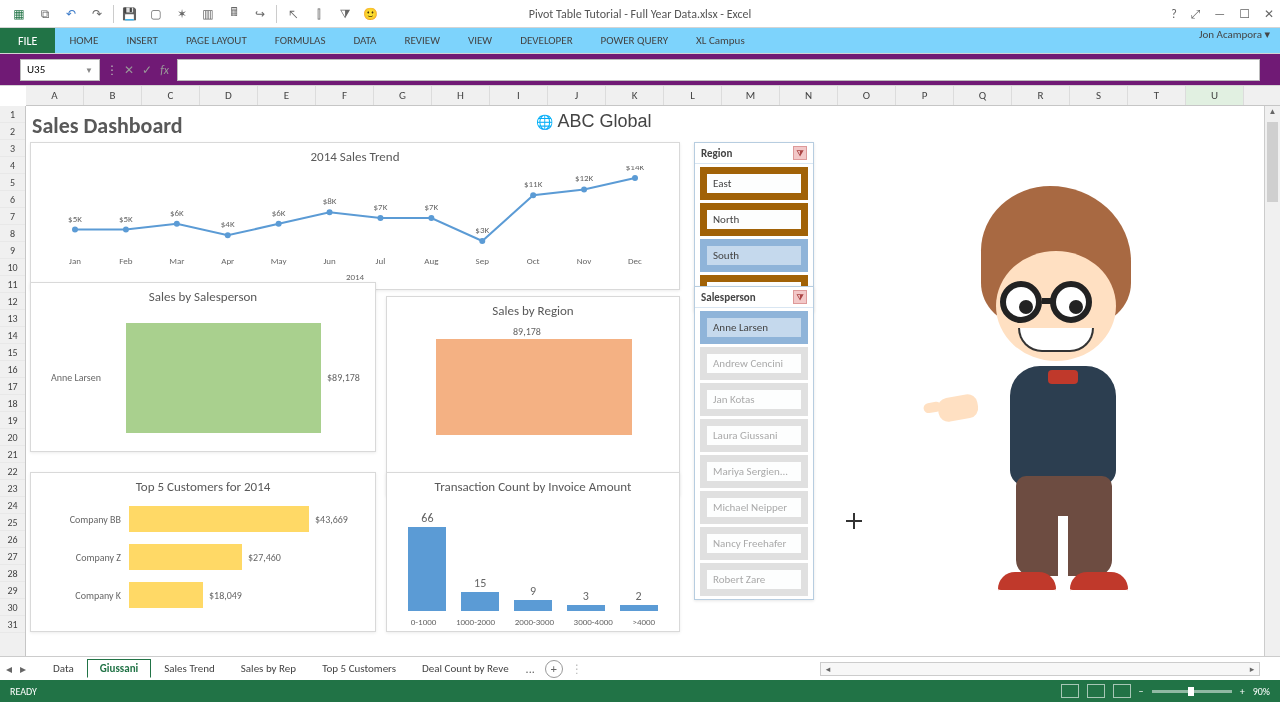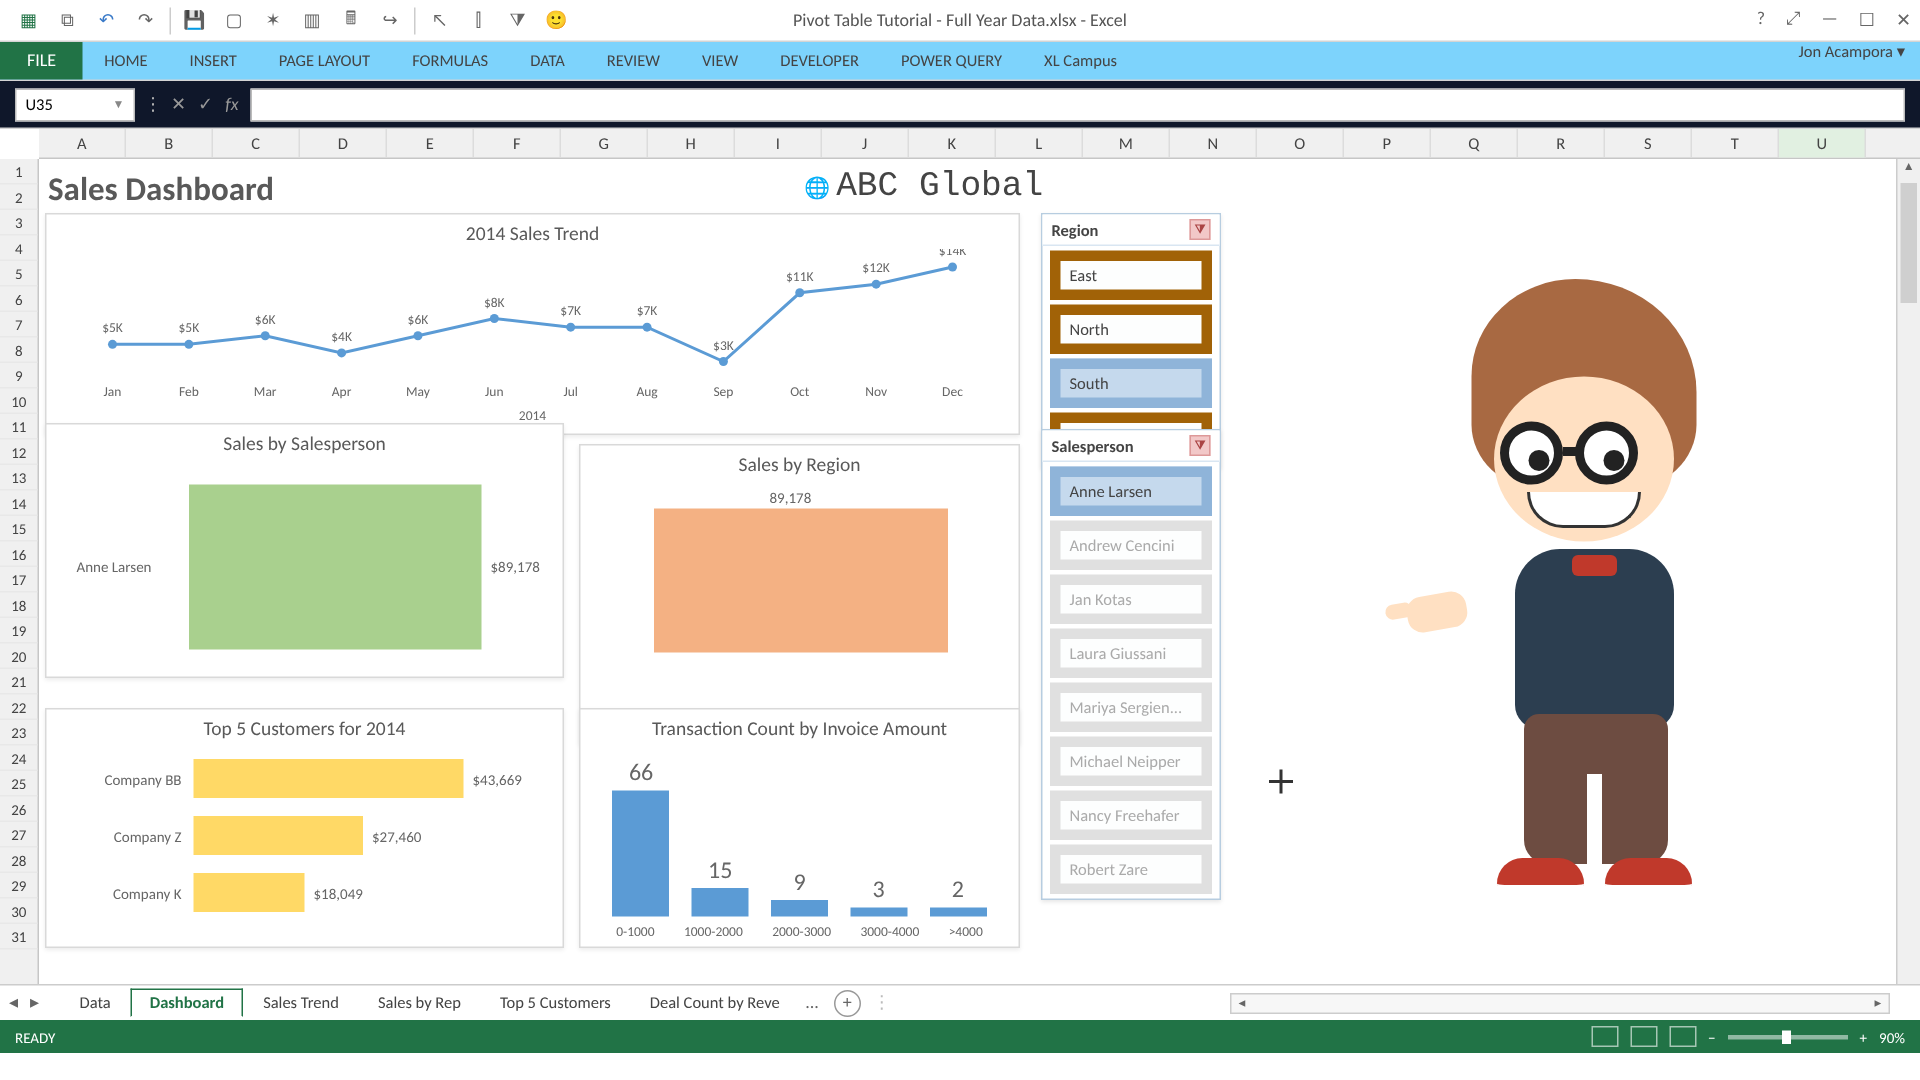--- a/index.html
+++ b/index.html
@@ -13,40 +13,40 @@
 .win-controls { position: absolute; right: 6px; display: flex; gap: 14px; }
 .win-controls span { color: #666; font-size: 12px; cursor: pointer; }
 
 
 .ribbon-tabs { height: 26px; background: #7dd3fc; display: flex; align-items: stretch; border-bottom: 1px solid #d4d4d4; position: relative; }
 .ribbon-tab { padding: 0 14px; display: flex; align-items: center; font-size: 11px; color: #444; cursor: pointer; }
 .file-tab { background: #217346; color: #fff; padding: 0 18px; font-size: 12px; }
 .user-name { position: absolute; right: 10px; font-size: 11px; color: #444; display: flex; align-items: center; }
 
 
-.formula-area { height: 32px; border-bottom: 1px solid #d4d4d4; display: flex; align-items: center; padding: 2px 10px; background: #0f172a; gap: 6px; }
+.formula-area { height: 32px; border-bottom: 1px solid #d4d4d4; display: flex; align-items: center; padding: 2px 20px; background: #701a75; gap: 6px; }
 .name-box { width: 80px; height: 22px; border: 1px solid #bbb; background: #fff; padding: 0 6px; font-size: 11px; display: flex; align-items: center; justify-content: space-between; }
 .fx-area { display: flex; align-items: center; gap: 8px; flex: 1; }
 .fx-area .fbicon { color: #999; font-size: 12px; }
 .formula-input { flex: 1; height: 22px; border: 1px solid #bbb; background: #fff; padding: 0 6px; }
 
 
 .col-headers { height: 20px; display: flex; border-bottom: 1px solid #c6c6c6; background: #f0f0f0; margin-left: 26px; }
 .col-h { width: 58px; text-align: center; font-size: 11px; color: #444; border-right: 1px solid #dcdcdc; line-height: 20px; }
 .col-h.selected { background: #e1f0e1; }
 
 
 .ws-wrap { display: flex; height: 550px; position: relative; }
 .row-headers { width: 26px; background: #f0f0f0; border-right: 1px solid #c6c6c6; }
 .row-h { height: 17px; text-align: center; font-size: 10px; color: #444; border-bottom: 1px solid #e8e8e8; line-height: 17px; }
 .worksheet { flex: 1; position: relative; background: #fff; overflow: hidden; }
 
 
 .dash-title { position: absolute; left: 6px; top: 6px; font-size: 22px; color: #595959; font-weight: bold; }
-.brand { position: absolute; left: 510px; top: 5px; font-size: 23px; color: #444; font-family: Liberation Mono, monospace; }
+.brand { position: absolute; left: 510px; top: 5px; font-size: 18px; color: #444; font-family: Liberation Sans, sans-serif; }
 .brand::before { content: "🌐"; margin-right: 4px; font-size: 14px; }
 
 .chart-box { position: absolute; background: #fff; border: 1px solid #d9d9d9; box-shadow: 0 1px 3px rgba(0,0,0,0.08); }
 .chart-title { text-align: center; font-size: 13px; color: #595959; padding: 6px 0 2px; }
 
 
 .trend-box { left: 4px; top: 36px; width: 650px; height: 148px; }
 .trend-svg { display: block; margin: 0 auto; }
 
 
@@ -66,21 +66,21 @@
 .top-row { position: absolute; display: flex; align-items: center; height: 32px; }
 .top-label { width: 90px; text-align: right; padding-right: 8px; font-size: 10px; color: #666; }
 .top-bar { height: 26px; background: #ffd966; }
 .top-val { font-size: 10px; color: #666; margin-left: 6px; }
 
 
 .tx-box { left: 360px; top: 366px; width: 294px; height: 160px; }
 .tx-bars { position: absolute; bottom: 20px; left: 14px; right: 14px; height: 100px; display: flex; align-items: flex-end; justify-content: space-around; }
 .tx-col { display: flex; flex-direction: column; align-items: center; }
 .tx-bar { width: 38px; background: #5b9bd5; }
-.tx-v { font-size: 16px; color: #666; margin-bottom: 2px; }
+.tx-v { font-size: 12px; color: #666; margin-bottom: 2px; }
 .tx-cats { position: absolute; bottom: 4px; left: 14px; right: 14px; display: flex; justify-content: space-around; font-size: 9px; color: #666; }
 
 
 .slicer { position: absolute; border: 1px solid #b7cde0; background: #fff; width: 120px; box-shadow: 0 1px 3px rgba(0,0,0,0.1); }
 .slicer-hdr { background: #fff; padding: 3px 6px; font-size: 11px; font-weight: bold; color: #444; border-bottom: 1px solid #d9e6f2; display: flex; justify-content: space-between; align-items: center; }
 .slicer-hdr .funnel { width: 14px; height: 14px; background: #f2c8c8; border: 1px solid #d99; font-size: 8px; display: flex; align-items: center; justify-content: center; color: #a44; }
 .slicer-item { margin: 3px 5px; padding: 3px 6px; font-size: 11px; border: 7px solid #a16207; background: #fdfefe; color: #444; cursor: pointer; }
 .slicer-item.sel { background: #c5d9ed; border-color: #8fb4d9; }
 .slicer-item.dim { color: #aaa; border-color: #e0e0e0; }
 .slicer-region { left: 668px; top: 36px; }
@@ -430,21 +430,21 @@
   <div class="thumb"></div>
 </div>
 
 <div class="sheet-bar">
   <div class="sheet-nav">
     <span>◂</span>
     <span>▸</span>
   </div>
   <div id="sheet-tabs" style="display:flex">
       <div class="sheet-tab">Data</div>
-      <div class="sheet-tab active">Dashboard</div>
+      <div class="sheet-tab active">Giussani</div>
       <div class="sheet-tab">Sales Trend</div>
       <div class="sheet-tab">Sales by Rep</div>
       <div class="sheet-tab">Top 5 Customers</div>
       <div class="sheet-tab">Deal Count by Reve</div>
     </div>
   <span class="sheet-ell">...</span>
   <span class="new-sheet">+</span>
   <span style="margin-left:8px;color:#bbb">⋮</span>
   <div class="hscroll">
     <span class="arrow">◂</span>

